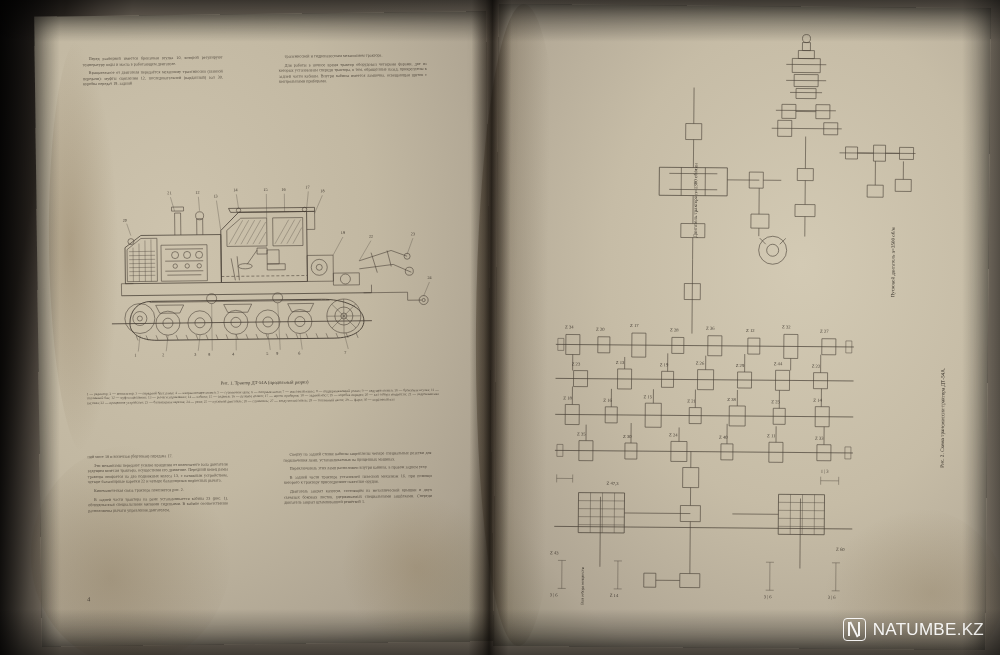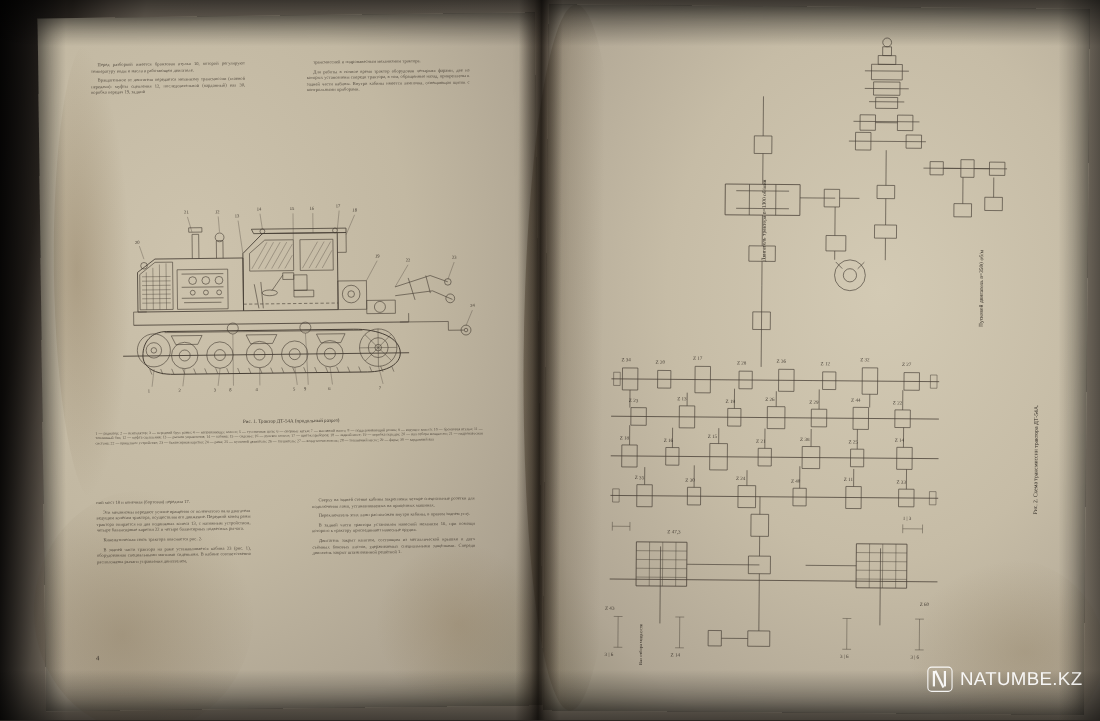--- a/index.html
+++ b/index.html
@@ -159,21 +159,21 @@
   #fig-scheme {
     position: absolute;
     left: 520px; top: 28px;
     width: 400px; height: 580px;
   }
   #fig-scheme svg { display: block; }
 
   
   #watermark {
     position: absolute;
-    right: 16px; bottom: 26px;
+    right: 16px; bottom: 14px;
     display: flex;
     align-items: center;
     gap: 7px;
     opacity: 0.92;
   }
   #watermark .wm-mark {
     width: 21px; height: 21px;
     border: 1.8px solid #ffffff;
     border-radius: 4px;
     position: relative;

